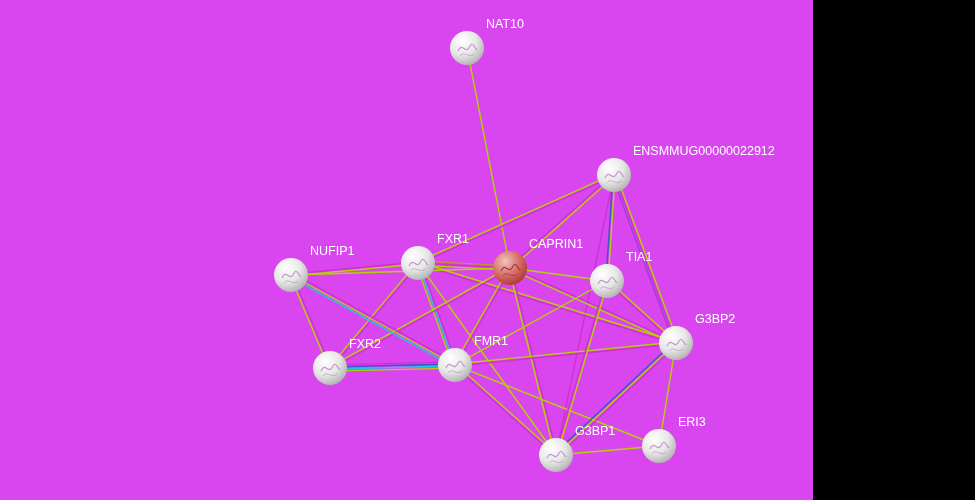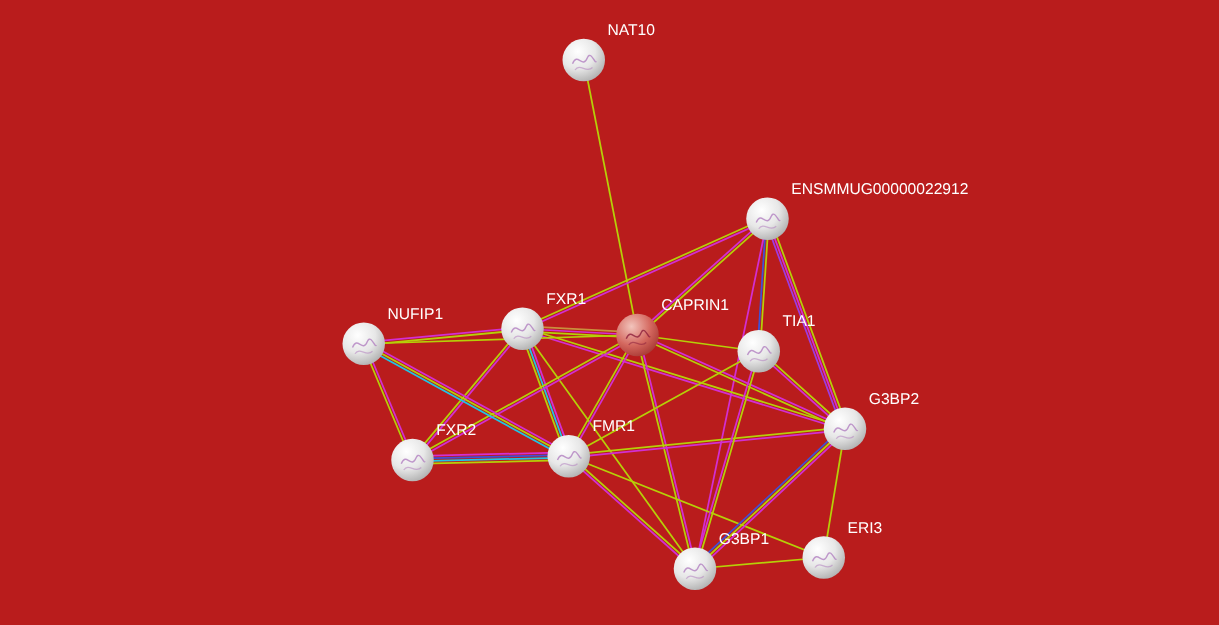--- a/index.html
+++ b/index.html
@@ -3,23 +3,23 @@
 <meta charset="utf-8">
 <style>
   html, body {
     margin: 0;
     padding: 0;
     background: #000;
     font-family: "Liberation Sans", "DejaVu Sans", sans-serif;
   }
   .stage {
     position: relative;
-    width: 975px;
+    width: 813px;
     height: 500px;
-    background: #b91c1c;
+    background: #d946ef;
     overflow: hidden;
   }
   svg { display: block; }
   .node-label {
     fill: #ffffff;
     font-family: "Liberation Sans", "DejaVu Sans", sans-serif;
     font-size: 12.5px;
     font-weight: 400;
     paint-order: stroke;
   }

